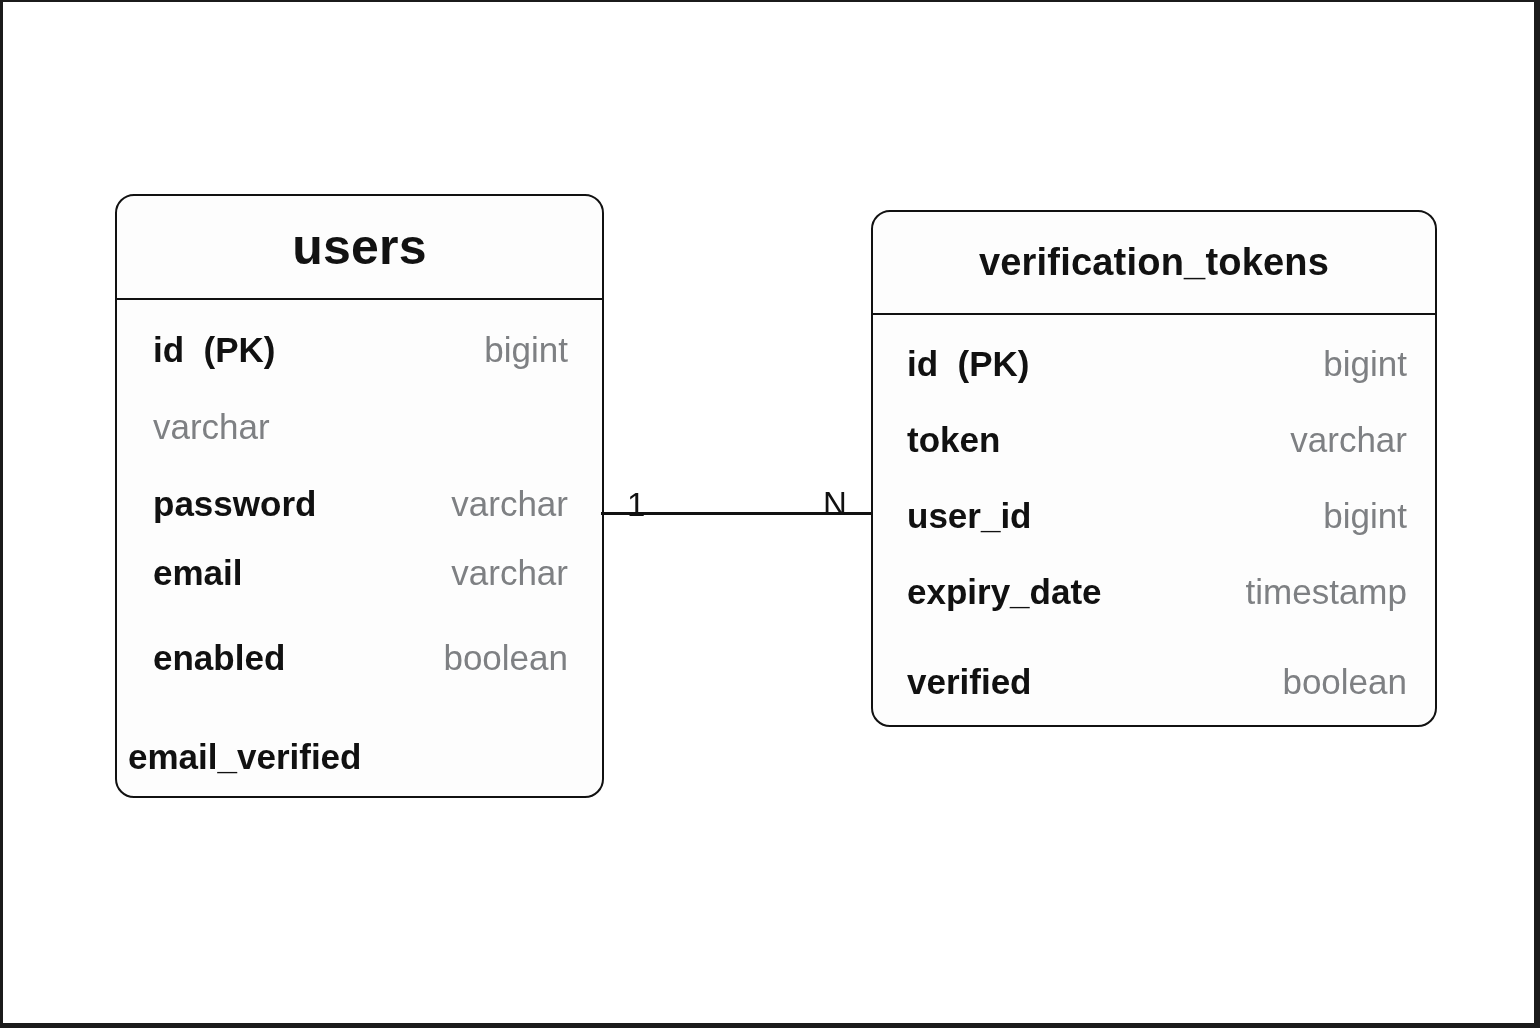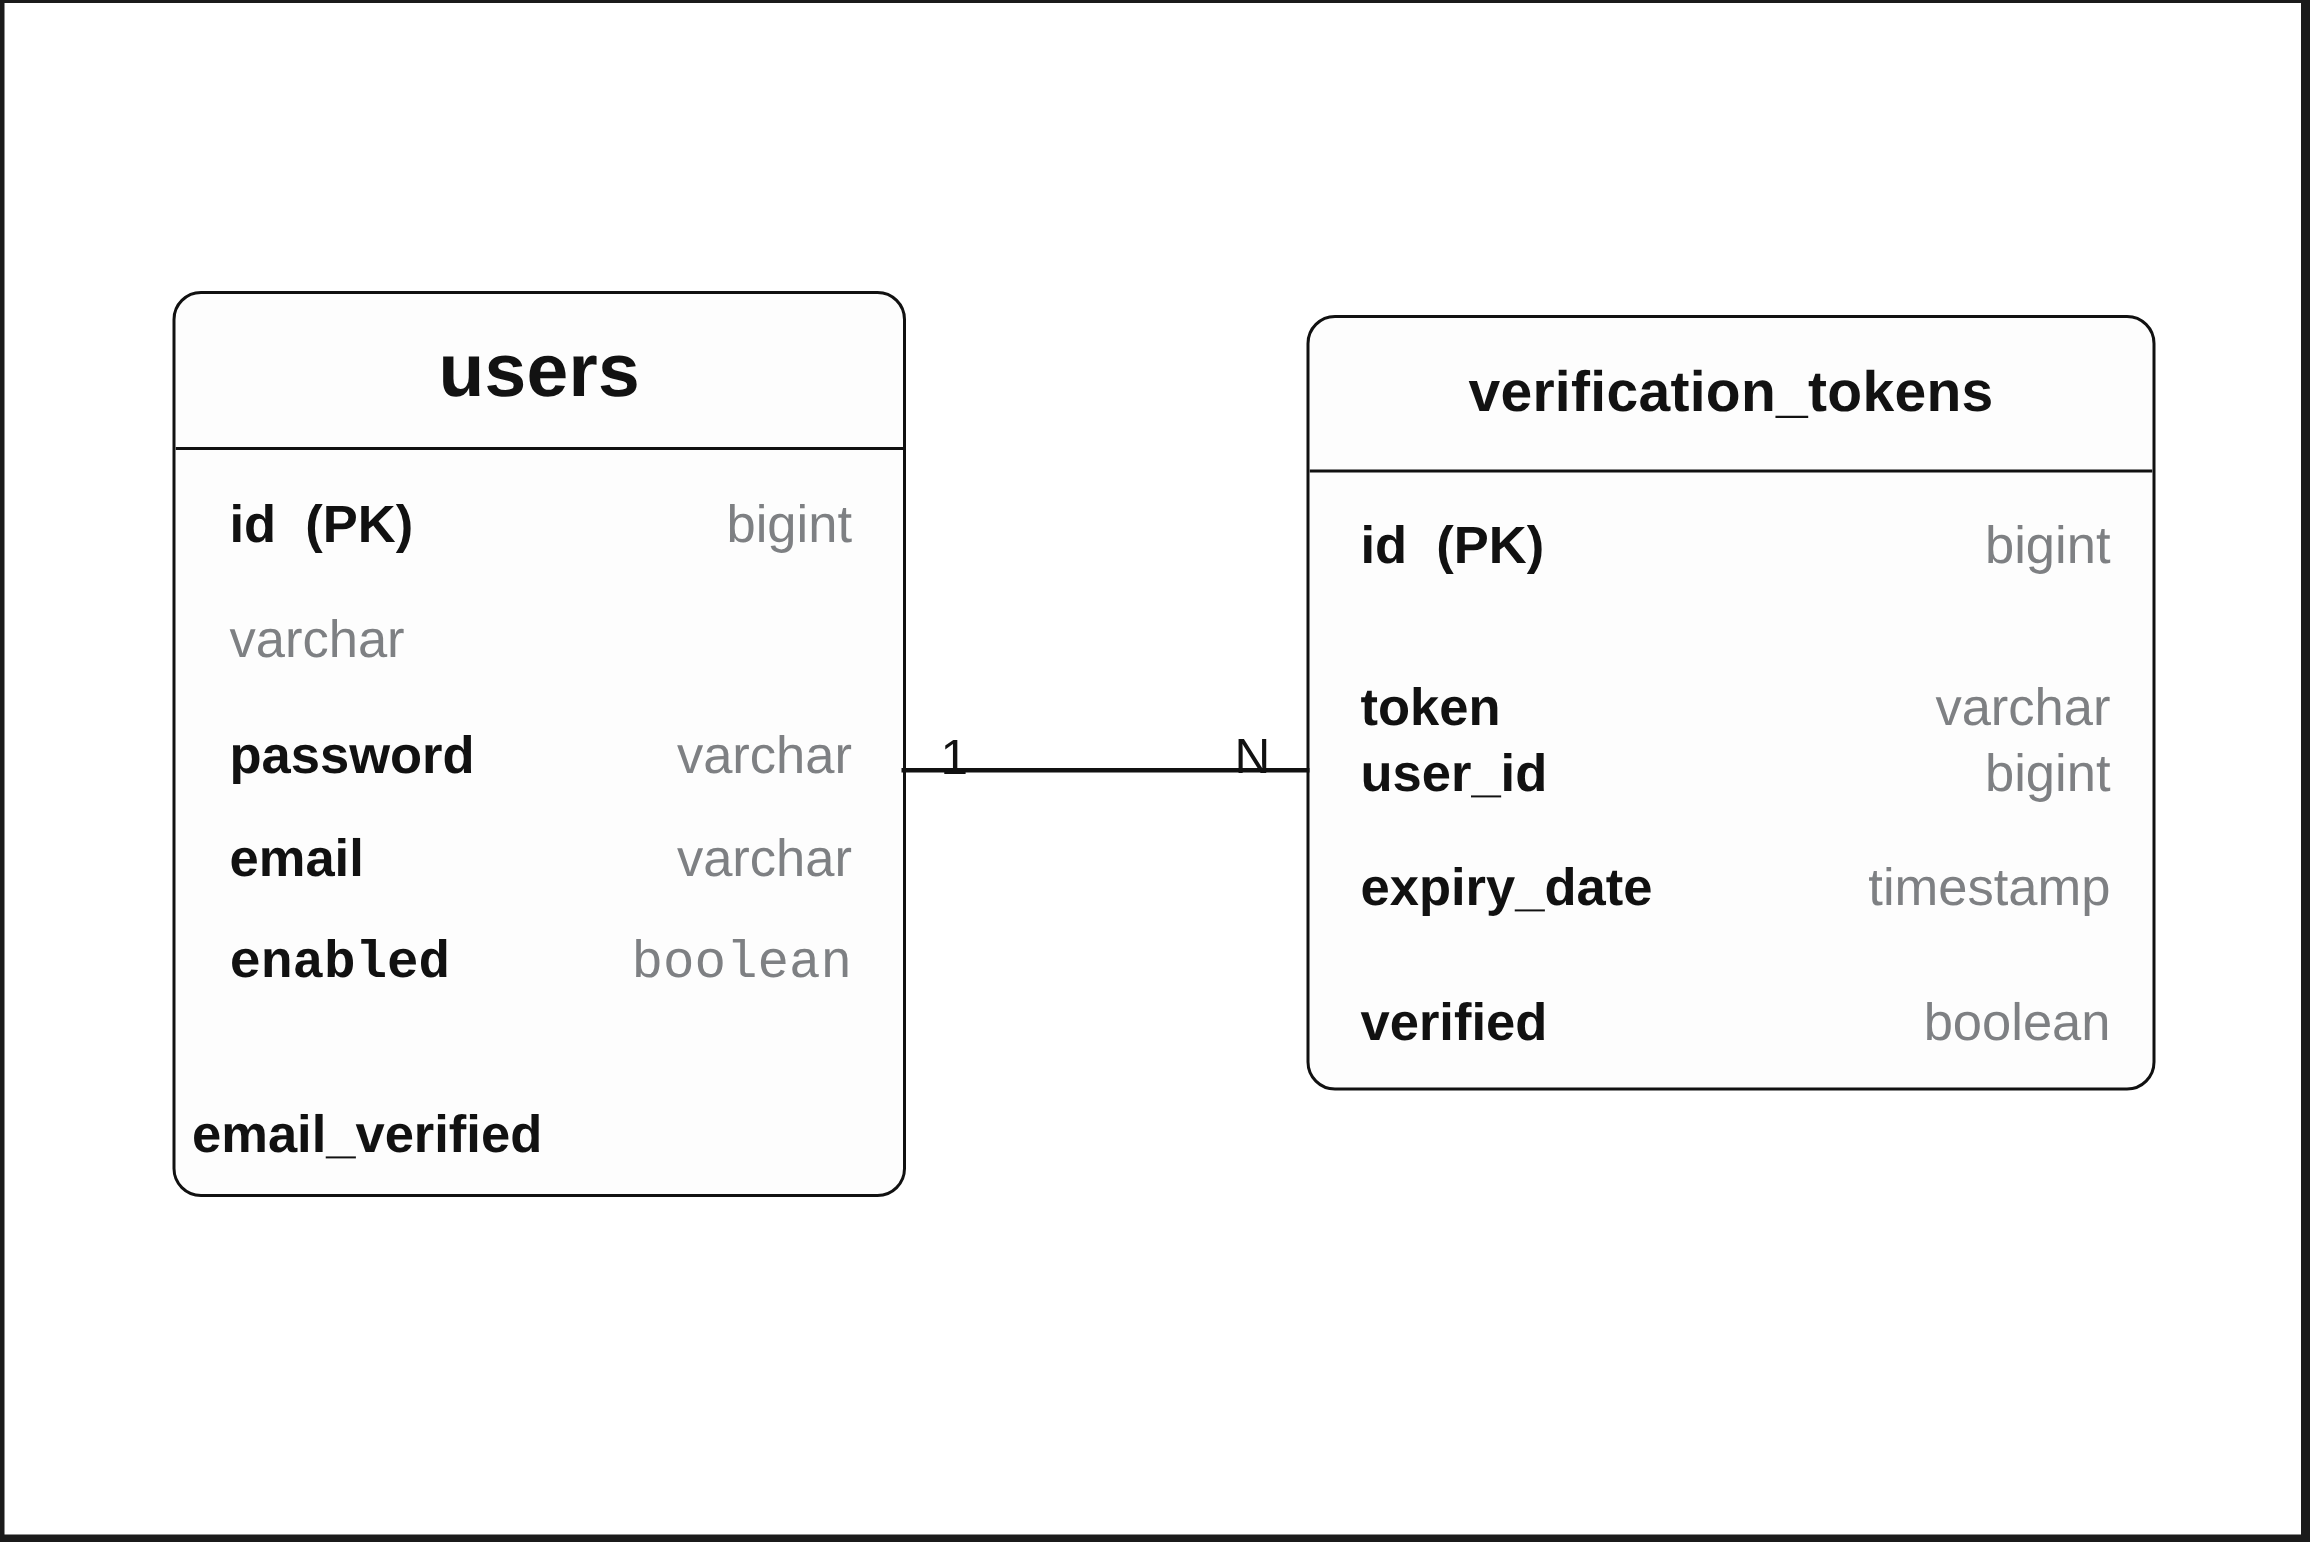--- a/index.html
+++ b/index.html
@@ -160,21 +160,21 @@
       <div class="field-row" style="top: 184px;">
         <span class="field-name">password</span>
         <span class="field-type">varchar</span>
       </div>
 
       <div class="field-row" style="top: 253px;">
         <span class="field-name">email</span>
         <span class="field-type">varchar</span>
       </div>
 
-      <div class="field-row" style="top: 322px; font-family: Liberation Mono, monospace;">
+      <div class="field-row" style="top: 338px;">
         <span class="field-name">enabled</span>
         <span class="field-type">boolean</span>
       </div>
 
       <div class="field-row" style="top: 437px; padding-left: 11px;">
         <span class="field-name">email_verified</span>
         <span class="field-type"></span>
       </div>
 
     </div>
@@ -182,21 +182,21 @@
 
   <div class="entity" id="entity-verification-tokens">
     <div class="entity-header">verification_tokens</div>
     <div class="entity-body">
 
       <div class="field-row" style="top: 29px;">
         <span class="field-name">id  (PK)</span>
         <span class="field-type">bigint</span>
       </div>
 
-      <div class="field-row" style="top: 105px; margin-top: 32px;">
+      <div class="field-row" style="top: 105px;">
         <span class="field-name">token</span>
         <span class="field-type">varchar</span>
       </div>
 
       <div class="field-row" style="top: 181px;">
         <span class="field-name">user_id</span>
         <span class="field-type">bigint</span>
       </div>
 
       <div class="field-row" style="top: 257px;">

